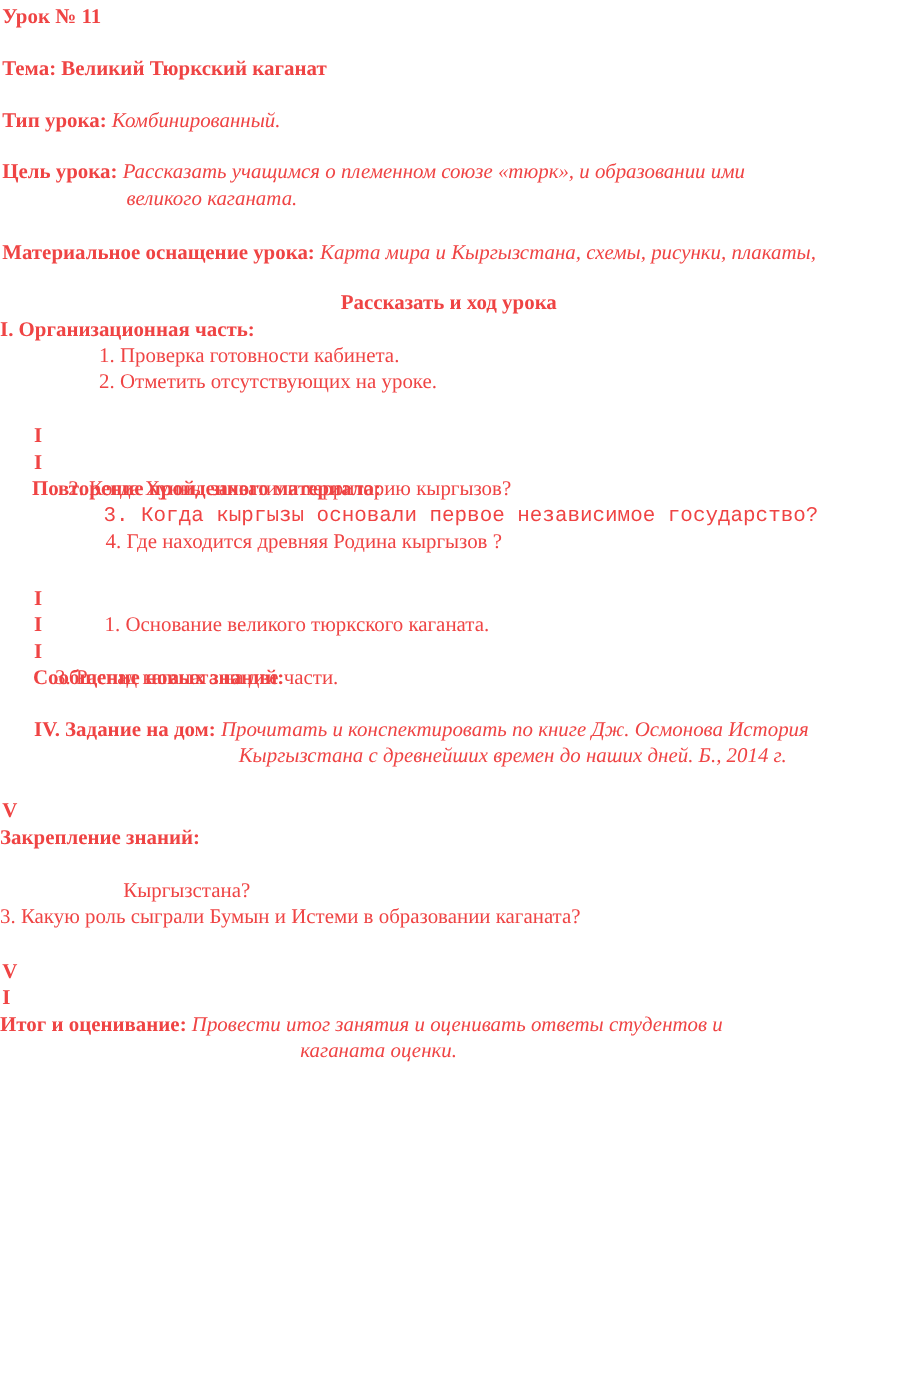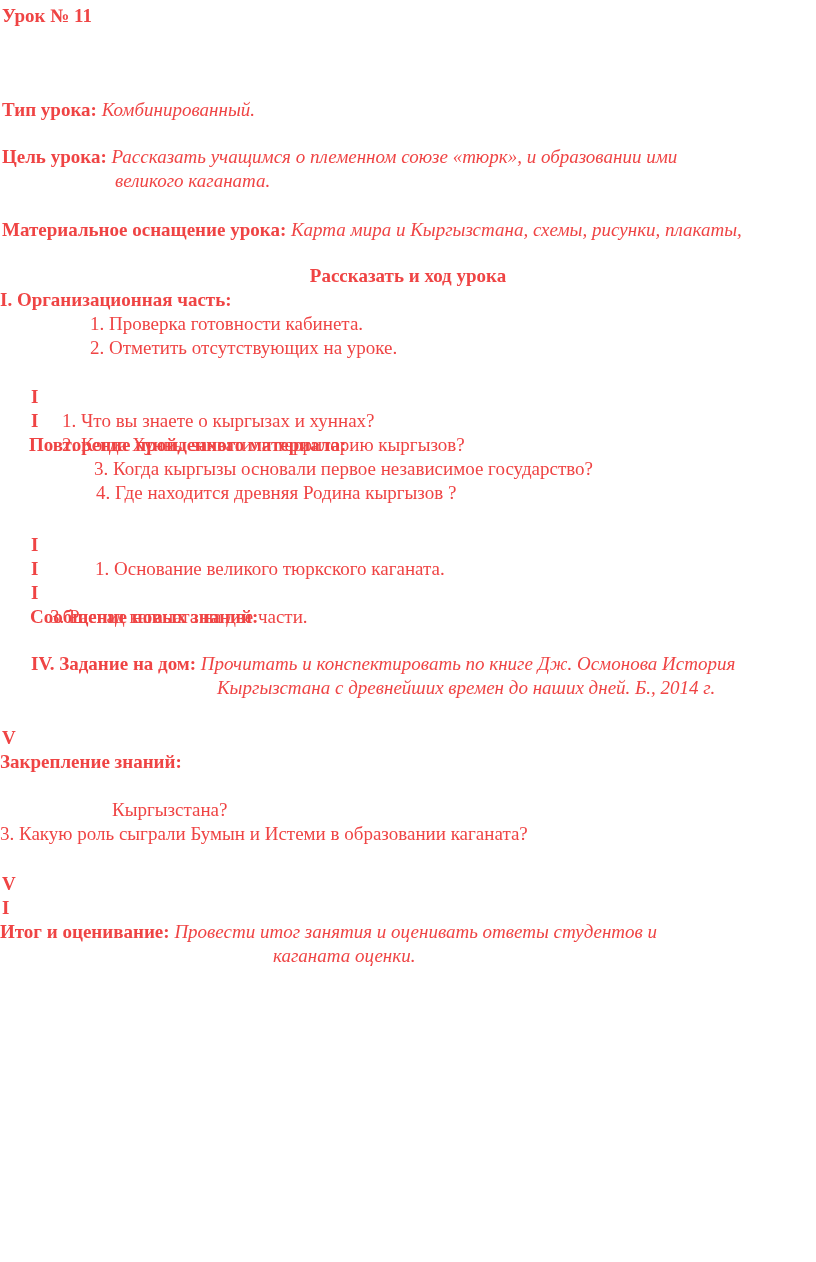--- a/index.html
+++ b/index.html
@@ -30,20 +30,21 @@
     text-align: center;
   }
 </style>
 </head>
 <body>
 
 <div class="page">
 
   <div class="ln b" style="left:2px; top:4px;">Урок № 11</div>
 
+  <div class="ln b" style="left:2px; top:51px;">Тема: Великий Тюркский каганат</div>
 
   <div class="ln" style="left:2px; top:98px;">
     <span class="b">Тип урока:</span>
     <span class="i">Комбинированный.</span>
   </div>
 
   <div class="ln" style="left:2px; top:145px;">
     <span class="b">Цель урока:</span>
     <span class="i">Рассказать учащимся о племенном союзе «тюрк», и образовании ими</span>
   </div>
@@ -55,24 +56,23 @@
   </div>
 
   <div class="ln b center" style="top:264px;">Рассказать и ход урока</div>
 
   <div class="ln b" style="left:0px; top:288px;">I. Организационная часть:</div>
   <div class="ln" style="left:90px; top:312px;">1. Проверка готовности кабинета.</div>
   <div class="ln" style="left:90px; top:336px;">2. Отметить отсутствующих на уроке.</div>
 
   <div class="ln b" style="left:31px; top:385px;">I</div>
   <div class="ln b" style="left:31px; top:409px;">I</div>
-  <div class="ln" style="left:62px; top:409px;">1. Что вы знаете о кыргызах и хуннах?</div>
   <div class="ln" style="left:62px; top:433px;">2. Когда Хунны захватили территорию кыргызов?</div>
   <div class="ln b" style="left:29px; top:433px;">Повторение пройденного материала:</div>
-  <div class="ln" style="left:94px; top:457px;">3. Когда кыргызы основали первое независимое государство?</div>
+  <div class="ln" style="left:94px; top:457px;font-family:Liberation Mono, monospace;">3. Когда кыргызы основали первое независимое государство?</div>
   <div class="ln" style="left:96px; top:481px;">4. Где находится древняя Родина кыргызов ?</div>
 
   <div class="ln b" style="left:31px; top:533px;">I</div>
   <div class="ln b" style="left:31px; top:557px;">I</div>
   <div class="ln" style="left:95px; top:557px;">1. Основание великого тюркского каганата.</div>
   <div class="ln b" style="left:31px; top:581px;">I</div>
   <div class="ln" style="left:50px; top:605px;">3. Распад каганата на две части.</div>
   <div class="ln b" style="left:30px; top:605px;">Сообщение новых знаний:</div>
 
   <div class="ln" style="left:31px; top:652px;">

